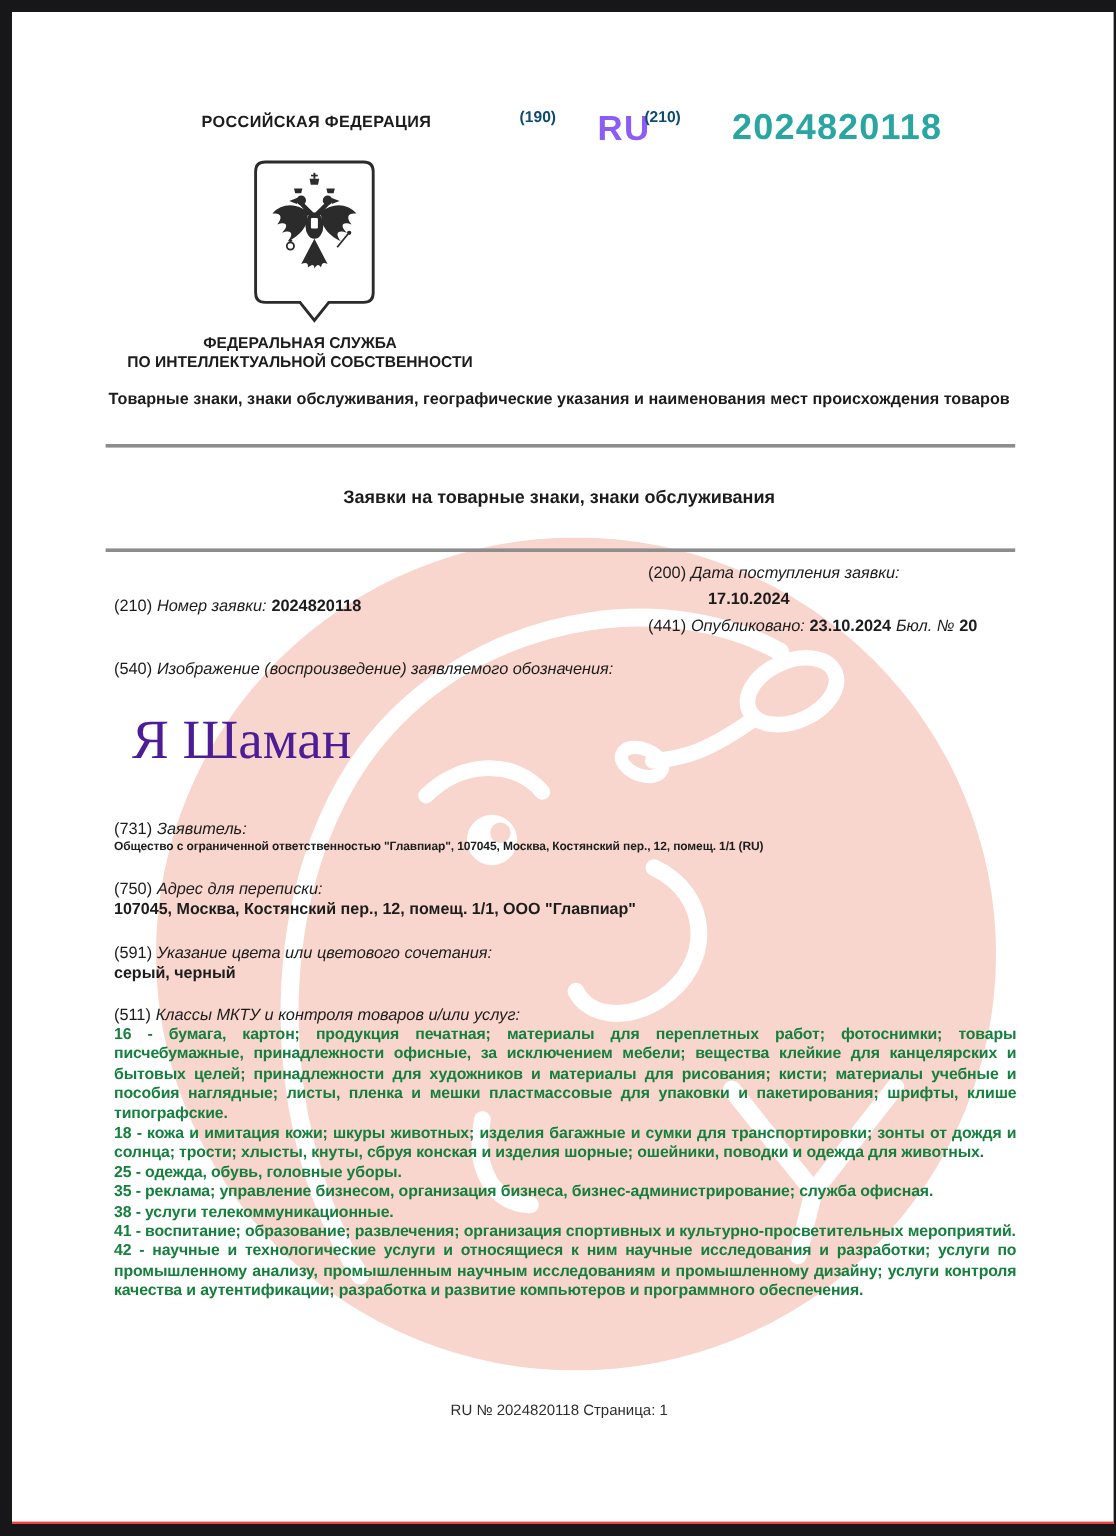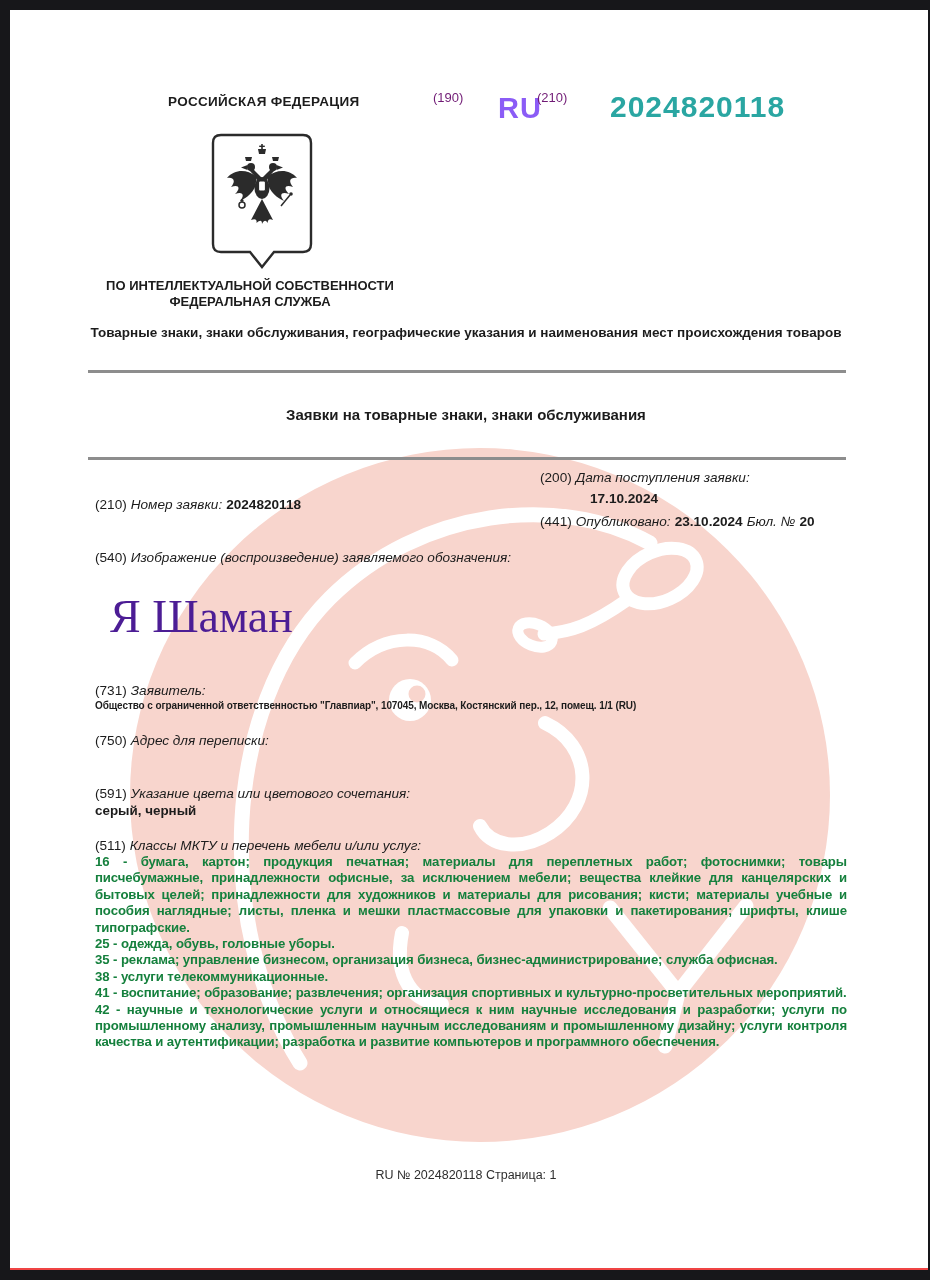--- a/index.html
+++ b/index.html
@@ -17,21 +17,21 @@
     border-bottom:2px solid #ef4444;
     overflow:hidden;
   }
   .abs{position:absolute;}
   .txt{color:#1c1c1c;}
   .center{text-align:center;width:912px;left:0;}
   .watermark-svg{position:absolute;left:120px;top:438px;width:700px;height:694px;z-index:0;}
   .layer{z-index:2;}
   
   .country{left:158px;top:84px;font-size:13.5px;font-weight:bold;letter-spacing:.3px;}
-  .code-sm{font-size:13px;color:#701a75;}
+  .code-sm{font-size:13px;color:#0c4a6e;font-weight:bold;}
   .code190{left:423px;top:80px;}
   .ru{left:488px;top:84px;font-size:29px;font-weight:bold;line-height:1;letter-spacing:1px;color:#8b5cf6;}
   .code210h{left:527px;top:80px;}
   .appnum{left:600px;top:82px;font-size:30px;font-weight:bold;line-height:1;letter-spacing:1px;}
   .emblem-svg{position:absolute;left:201px;top:123px;width:102px;height:138px;z-index:2;}
   .agency{left:40px;top:268px;width:400px;text-align:center;font-size:13px;font-weight:bold;line-height:15.5px;}
   .tagline{top:315px;font-size:13.5px;font-weight:bold;}
   .rule{left:78px;width:758px;height:2.5px;background:#8d8d8d;z-index:2;}
   .rule1{top:360px;}
   .rule2{top:447px;}
@@ -108,22 +108,22 @@
     <rect x="47.5" y="48" width="7" height="10" rx="1.5" fill="#ffffff" stroke="#2b2b2b" stroke-width="1.2"></rect>
     <g stroke="#2b2b2b" stroke-width="1.5" fill="none">
       <circle cx="31" cy="72" r="3"></circle>
       <path d="M31 69 v-3 M29.5 67.5 h3"></path>
       <path d="M70 73 L79 62"></path>
     </g>
     <circle cx="80" cy="61" r="1.8" fill="#2b2b2b"></circle>
   </svg>
 
   <div class="abs txt agency layer">
+    <div>ФЕДЕРАЛЬНАЯ СЛУЖБА</div>
     <div>ПО ИНТЕЛЛЕКТУАЛЬНОЙ СОБСТВЕННОСТИ</div>
-    <div>ФЕДЕРАЛЬНАЯ СЛУЖБА</div>
   </div>
 
   <div class="abs txt center tagline layer">Товарные знаки, знаки обслуживания, географические указания и наименования мест происхождения товаров</div>
   <div class="abs rule rule1"></div>
   <div class="abs txt center subtitle layer">Заявки на товарные знаки, знаки обслуживания</div>
   <div class="abs rule rule2"></div>
 
   <div class="abs txt field f210 layer">
     <span class="code">(210)</span><span class="lbl">Номер заявки:</span><span class="val">2024820118</span>
   </div>
@@ -144,31 +144,33 @@
   <div class="abs mark layer">Я Шаман</div>
 
   <div class="abs txt field f731 layer">
     <span class="code">(731)</span><span class="lbl">Заявитель:</span>
   </div>
   <div class="abs txt v731 layer">Общество с ограниченной ответственностью "Главпиар", 107045, Москва, Костянский пер., 12, помещ. 1/1 (RU)</div>
 
   <div class="abs txt field f750 layer">
     <span class="code">(750)</span><span class="lbl">Адрес для переписки:</span>
   </div>
+  <div class="abs txt v750 layer">107045, Москва, Костянский пер., 12, помещ. 1/1, ООО "Главпиар"</div>
 
   <div class="abs txt field f591 layer">
     <span class="code">(591)</span><span class="lbl">Указание цвета или цветового сочетания:</span>
   </div>
   <div class="abs txt v591 layer">серый, черный</div>
 
   <div class="abs txt field f511 layer">
-    <span class="code">(511)</span><span class="lbl">Классы МКТУ и перечень мебели и/или услуг:</span>
+    <span class="code">(511)</span><span class="lbl">Классы МКТУ и контроля товаров и/или услуг:</span>
   </div>
   <div class="abs classes layer">
     <p>16 - бумага, картон; продукция печатная; материалы для переплетных работ; фотоснимки; товары писчебумажные, принадлежности офисные, за исключением мебели; вещества клейкие для канцелярских и бытовых целей; принадлежности для художников и материалы для рисования; кисти; материалы учебные и пособия наглядные; листы, пленка и мешки пластмассовые для упаковки и пакетирования; шрифты, клише типографские.</p>
+    <p>18 - кожа и имитация кожи; шкуры животных; изделия багажные и сумки для транспортировки; зонты от дождя и солнца; трости; хлысты, кнуты, сбруя конская и изделия шорные; ошейники, поводки и одежда для животных.</p>
     <p>25 - одежда, обувь, головные уборы.</p>
     <p>35 - реклама; управление бизнесом, организация бизнеса, бизнес-администрирование; служба офисная.</p>
     <p>38 - услуги телекоммуникационные.</p>
     <p>41 - воспитание; образование; развлечения; организация спортивных и культурно-просветительных мероприятий.</p>
     <p>42 - научные и технологические услуги и относящиеся к ним научные исследования и разработки; услуги по промышленному анализу, промышленным научным исследованиям и промышленному дизайну; услуги контроля качества и аутентификации; разработка и развитие компьютеров и программного обеспечения.</p>
   </div>
 
   <div class="abs txt center footer layer">RU № 2024820118 Страница: 1</div>
 
 </div>

